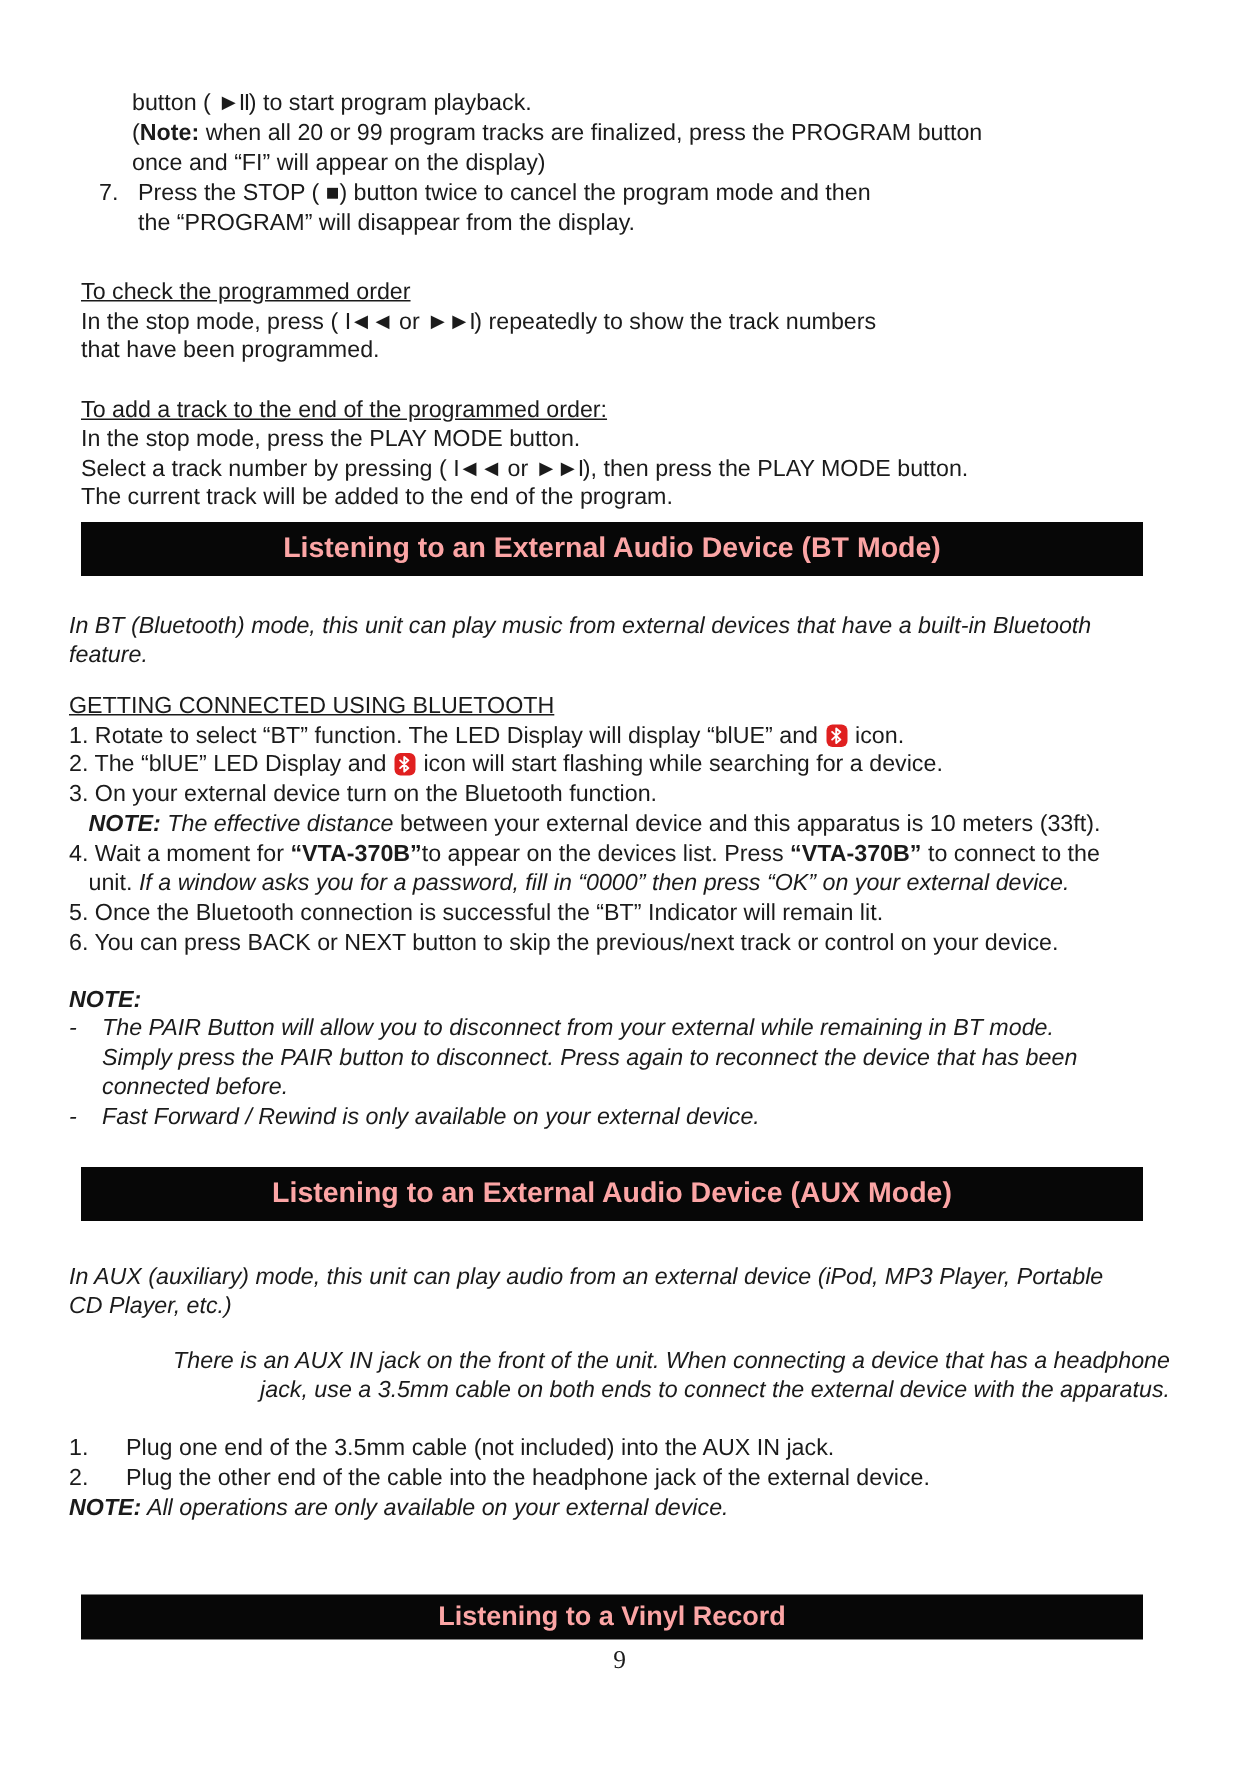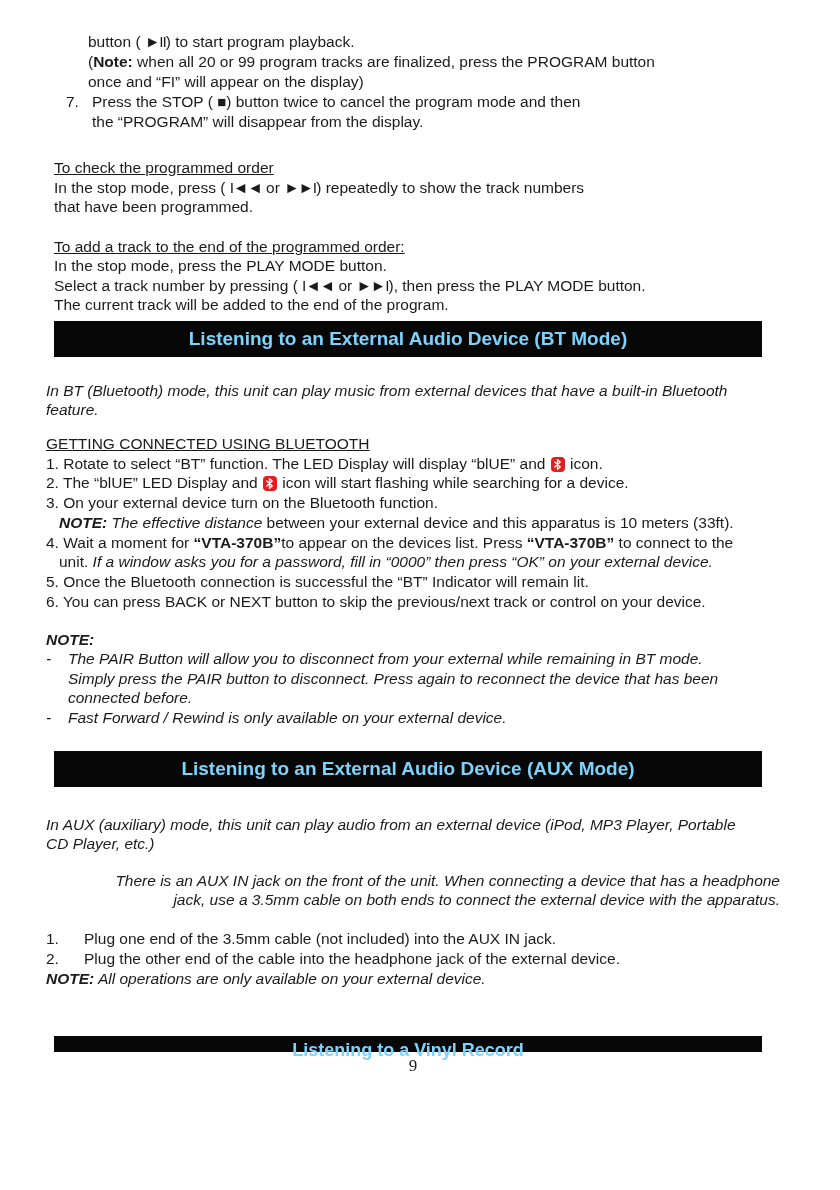--- a/index.html
+++ b/index.html
@@ -3,47 +3,47 @@
 <meta charset="utf-8">
 <style>
   * { margin:0; padding:0; box-sizing:border-box; }
   html, body { background:#ffffff; }
   body {
     width:840px; height:1190px;
     font-family:"Liberation Sans", sans-serif;
     color:#1b1b1b;
     position:relative; overflow:hidden;
   }
-  .page { padding:32px 60px 0 46px; }
+  .page { padding:59px 60px 0 46px; }
 
   .line { font-size:15.5px; line-height:20px; white-space:nowrap; }
   .b  { font-weight:bold; }
   .i  { font-style:italic; }
   .bi { font-weight:bold; font-style:italic; }
   .ul { text-decoration:underline; }
 
   .sec-top { margin-left:8px; }
   .ind-cont { padding-left:34px; }
 
   .num-row { display:flex; }
   .num7 { margin-left:12px; width:26px; flex:none; }
 
   .blk-check { margin-top:26px; }
   .blk-check .line, .blk-add .line { line-height:19.5px; }
   .blk-add { margin-top:20px; }
 
   .bar {
     margin:6px 18px 0 8px;
-    background:#070707; color:#7dd3fc;
+    background:#070707; color:#fca5a5;
     font-weight:bold; font-size:19px;
     text-align:center; height:36px; line-height:36px;
     white-space:nowrap;
   }
   .bar2 { margin-top:24px; }
-  .bar3 { margin-top:47px; height:16px; line-height:29px; font-size:18px; }
+  .bar3 { margin-top:47px; height:30px; line-height:29px; font-size:18px; }
 
   .bt-intro { margin-top:24px; }
   .bt-intro .line { line-height:19.5px; }
   .connect-head { margin-top:14px; }
   .steps { margin-top:0px; }
   .steps .line { line-height:19.8px; }
   .step-ind { padding-left:13px; }
 
   .note-block { margin-top:18px; }
   .note-block .line { line-height:19.5px; }

